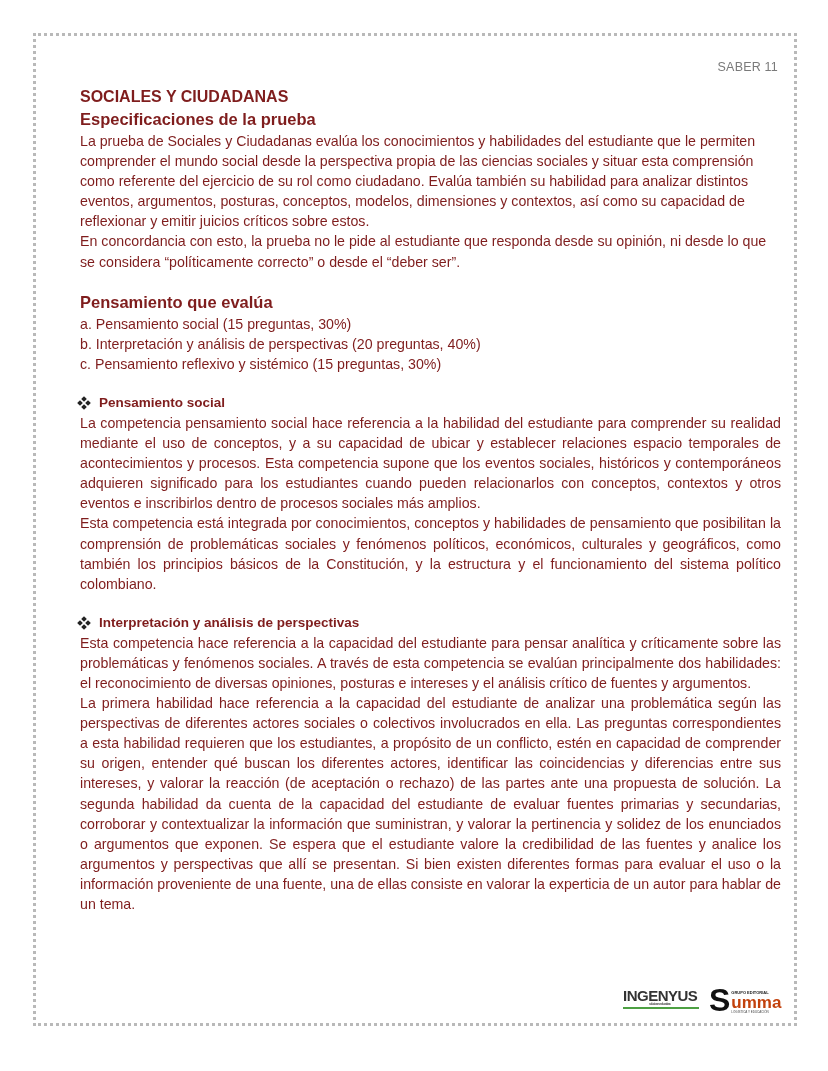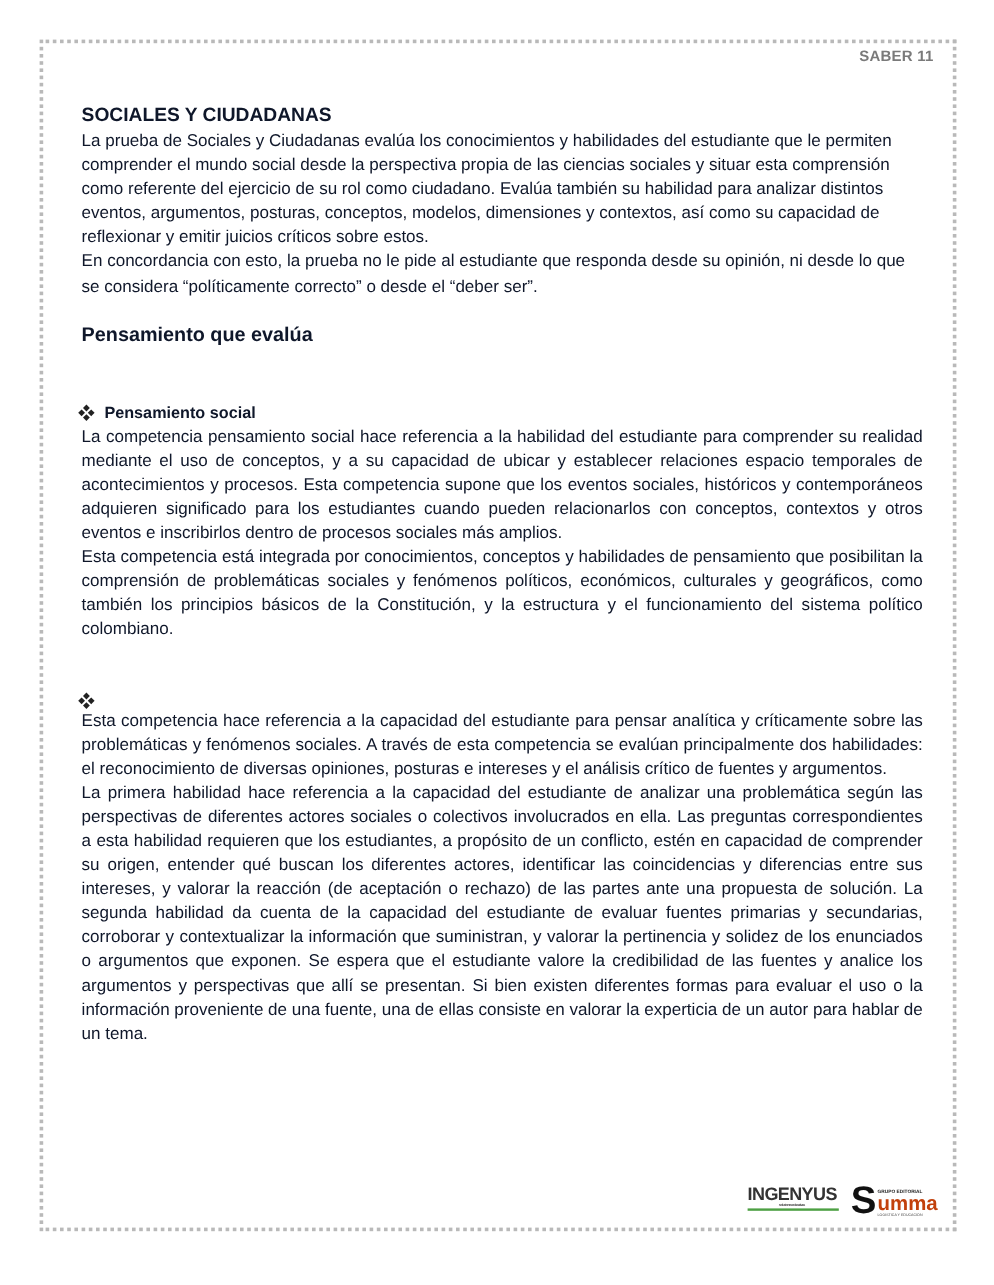--- a/index.html
+++ b/index.html
@@ -4,35 +4,35 @@
 <style>
   html, body { margin: 0; padding: 0; background: #ffffff; }
   body { width: 828px; height: 1071px; position: relative; overflow: hidden;
          font-family: "Liberation Sans", sans-serif; color: #1a1a1a; }
   .page-frame {
     position: absolute; left: 33px; top: 33px; width: 764px; height: 993px;
     box-sizing: border-box;
     border: 3px dotted #b9b9b9;
   }
   .header-label {
-    position: absolute; right: 50px; top: 40px;
-    font-size: 12.5px; font-weight: bold; color: #7a7a7a; letter-spacing: 0.2px;
+    position: absolute; right: 50px; top: 60px;
+    font-size: 12.5px; font-weight: normal; color: #7a7a7a; letter-spacing: 0.2px;
   }
   .content {
-    position: absolute; left: 68px; top: 86px; width: 701px;
-    font-size: 14.2px; line-height: 20.1px; color: #0f172a;
+    position: absolute; left: 80px; top: 86px; width: 701px;
+    font-size: 14.2px; line-height: 20.1px; color: #7f1d1d;
   }
   .h1 { font-size: 16px; font-weight: bold; line-height: 22px; margin: 0; }
   .h2 { font-size: 16.5px; font-weight: bold; line-height: 22px; margin: 0 0 1px 0; }
   p { margin: 0; }
   .justify { text-align: justify; }
   .sec-gap { height: 19px; }
   .list p { margin: 0; }
   .sub-heading { font-size: 13.5px; font-weight: bold; line-height: 20px;
-                 display: flex; align-items: center; margin-left: -3px; margin-top: 24px; }
+                 display: flex; align-items: center; margin-left: -3px; }
   .bullet { display: inline-block; width: 13px; height: 13px; margin-right: 9px; position: relative; }
   .bullet i { position: absolute; width: 4px; height: 4px; background: #222;
               transform: rotate(45deg); }
   .bullet i.t { left: 4.5px; top: 0.5px; }
   .bullet i.b { left: 4.5px; top: 8.5px; }
   .bullet i.l { left: 0.5px; top: 4.5px; }
   .bullet i.r { left: 8.5px; top: 4.5px; }
   .logos { position: absolute; left: 623px; top: 983px; height: 32px; display: flex; align-items: center; }
   .logo-ingenyus { position: relative; font-size: 15px; font-weight: bold; letter-spacing: -0.5px;
                    color: #333; width: 80px; height: 28px; }
@@ -49,26 +49,32 @@
 </head>
 <body>
 
 <div class="page-frame"></div>
 
 <div class="header-label">SABER 11</div>
 
 <div class="content">
   <p class="h1">SOCIALES Y CIUDADANAS</p>
 
+  <p class="h2">Especificaciones de la prueba</p>
   <p>La prueba de Sociales y Ciudadanas evalúa los conocimientos y habilidades del estudiante que le permiten comprender el mundo social desde la perspectiva propia de las ciencias sociales y situar esta comprensión como referente del ejercicio de su rol como ciudadano. Evalúa también su habilidad para analizar distintos eventos, argumentos, posturas, conceptos, modelos, dimensiones y contextos, así como su capacidad de reflexionar y emitir juicios críticos sobre estos.</p>
   <p>En concordancia con esto, la prueba no le pide al estudiante que responda desde su opinión, ni desde lo que se considera “políticamente correcto” o desde el “deber ser”.</p>
 
   <div class="sec-gap"></div>
 
   <p class="h2">Pensamiento que evalúa</p>
+  <div class="list">
+    <p>a. Pensamiento social (15 preguntas, 30%)</p>
+    <p>b. Interpretación y análisis de perspectivas (20 preguntas, 40%)</p>
+    <p>c. Pensamiento reflexivo y sistémico (15 preguntas, 30%)</p>
+  </div>
 
   <div class="sec-gap"></div>
 
   <div class="sub-heading">
     <span class="bullet">
         <i class="t"></i>
         <i class="b"></i>
         <i class="l"></i>
         <i class="r"></i>
       </span>
@@ -79,20 +85,21 @@
 
   <div class="sec-gap"></div>
 
   <div class="sub-heading">
     <span class="bullet">
         <i class="t"></i>
         <i class="b"></i>
         <i class="l"></i>
         <i class="r"></i>
       </span>
+    <span>Interpretación y análisis de perspectivas</span>
   </div>
   <p class="justify">Esta competencia hace referencia a la capacidad del estudiante para pensar analítica y críticamente sobre las problemáticas y fenómenos sociales. A través de esta competencia se evalúan principalmente dos habilidades: el reconocimiento de diversas opiniones, posturas e intereses y el análisis crítico de fuentes y argumentos.</p>
   <p class="justify">La primera habilidad hace referencia a la capacidad del estudiante de analizar una problemática según las perspectivas de diferentes actores sociales o colectivos involucrados en ella. Las preguntas correspondientes a esta habilidad requieren que los estudiantes, a propósito de un conflicto, estén en capacidad de comprender su origen, entender qué buscan los diferentes actores, identificar las coincidencias y diferencias entre sus intereses, y valorar la reacción (de aceptación o rechazo) de las partes ante una propuesta de solución. La segunda habilidad da cuenta de la capacidad del estudiante de evaluar fuentes primarias y secundarias, corroborar y contextualizar la información que suministran, y valorar la pertinencia y solidez de los enunciados o argumentos que exponen. Se espera que el estudiante valore la credibilidad de las fuentes y analice los argumentos y perspectivas que allí se presentan. Si bien existen diferentes formas para evaluar el uso o la información proveniente de una fuente, una de ellas consiste en valorar la experticia de un autor para hablar de un tema.</p>
 </div>
 
 <div class="logos">
   <div class="logo-ingenyus">
     <span class="word">INGENYUS</span>
     <span class="sub">soluciones educativas</span>
     <span class="bar"></span>

